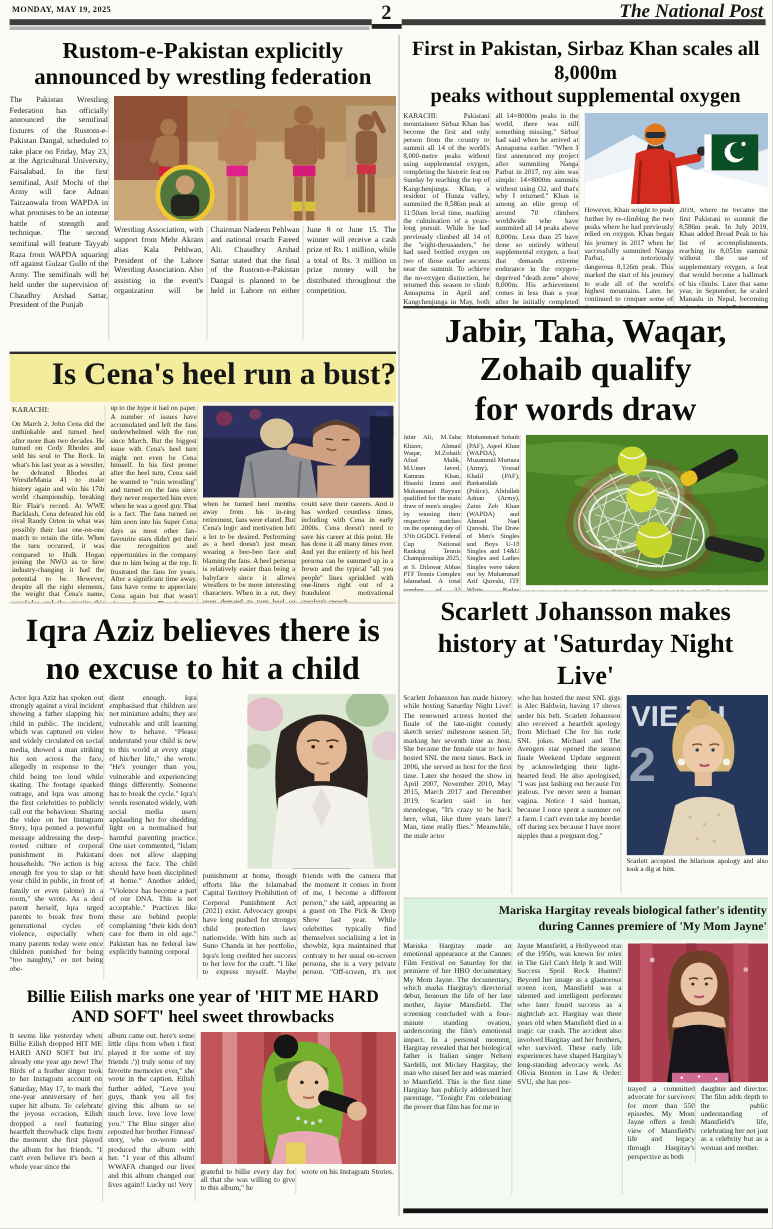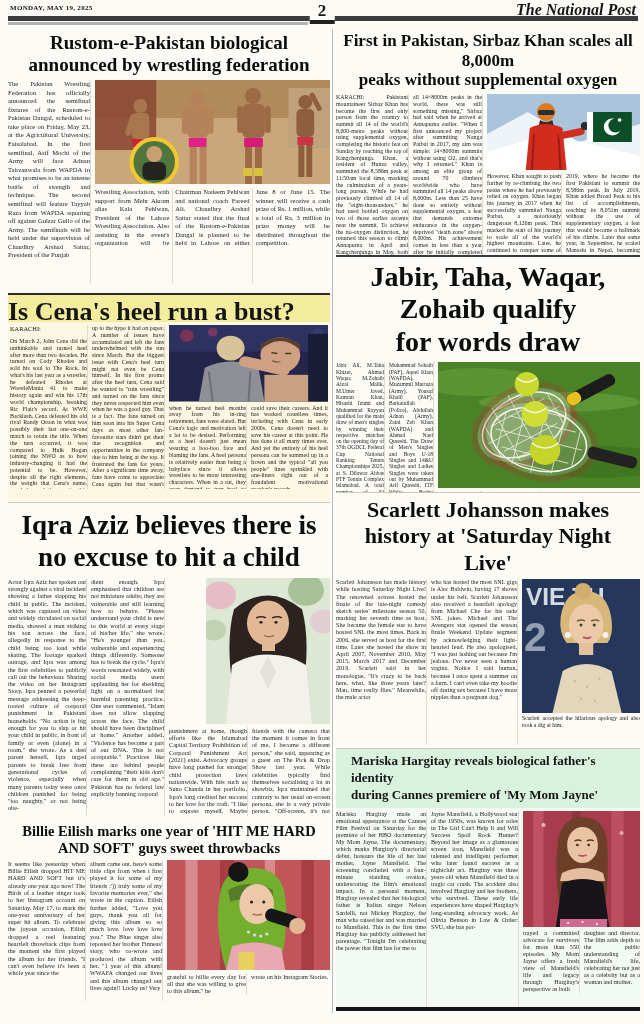--- a/index.html
+++ b/index.html
@@ -36,21 +36,21 @@
   .subrow .half { flex:1; overflow:hidden; }
   
   .art-rustom { height:266px; border-bottom:2px solid #2c2c2c; }
   .art-rustom .headline { font-size:19px; padding:3px 4px 4px; }
   .art-rustom .bt { font-size:6.6px; line-height:1.3; }
   .art-rustom .c1 { width:82px; }
   .art-rustom .photo { height:104px; }
   .art-rustom .cont { column-count:3; column-gap:6px; column-rule:1px solid #dcdcd4; height:96px; margin-top:4px; }
   
   .art-cena { height:208px; background:#fbf7e2; border-bottom:1px solid #c9c9c1; }
-  .art-cena .band { background:#f3ec9d; font-size:26px; font-weight:bold; text-align:left; line-height:34px; height:27px; }
+  .art-cena .band { background:#f3ec9d; font-size:26px; font-weight:bold; text-align:right; line-height:34px; height:40px; }
   .art-cena .bt { font-size:5.9px; line-height:1.15; }
   .art-cena .a-body { padding:3px 2px; height:170px; }
   .art-cena .c1, .art-cena .c2 { width:77px; }
   .art-cena .photo { height:86px; }
   .art-cena .dateline { font-size:6.4px; margin-bottom:6px; }
   
   .art-iqra { height:316px; }
   .art-iqra .headline { font-size:27px; padding:6px 2px 4px; line-height:1.2; }
   .art-iqra .bt { font-size:6.2px; line-height:1.18; }
   .art-iqra .a-body { height:238px; }
@@ -81,21 +81,21 @@
   
   .art-scarlett { height:256px; border-bottom:1px solid #c9c9c1; }
   .art-scarlett .headline { font-size:22px; padding:4px 4px 3px; line-height:1.2; }
   .art-scarlett .bt { font-size:6.1px; line-height:1.18; }
   .art-scarlett .a-body { height:166px; }
   .art-scarlett .c1 { width:90px; } .art-scarlett .c2 { width:91px; }
   .art-scarlett .photo { height:134px; }
   .art-scarlett .cap { font-size:5.8px; line-height:1.2; margin-top:2px; text-align:justify; }
   
   .art-mariska { height:262px; background:#f3faf3; border-bottom:4px solid #141414; }
-  .art-mariska .band { background:#d9f2de; font-size:13px; font-weight:bold; text-align:left; line-height:1.3; padding:4px 15px; }
+  .art-mariska .band { background:#d9f2de; font-size:10px; font-weight:bold; text-align:right; line-height:1.3; padding:4px 1px; }
   .art-mariska .bt { font-size:6.1px; line-height:1.16; }
   .art-mariska .a-body { height:212px; padding-top:3px; }
   .art-mariska .c1 { width:90px; } .art-mariska .c2 { width:92px; }
   .art-mariska .photo { height:116px; }
 </style>
 </head>
 <body>
 
 <div class="sheet">
 
@@ -107,21 +107,21 @@
     <div class="mh-bar-light"></div>
   </div>
 
   <div class="page-body">
     <div class="v-divider"></div>
 
     <div class="region-left">
 
       <div class="article art-rustom">
         <div class="headline">
-          <div>Rustom-e-Pakistan biological</div>
+          <div>Rustom-e-Pakistan explicitly</div>
           <div>announced by wrestling federation</div>
         </div>
         <div class="a-body">
           <div class="bcol bt c1">The Pakistan Wrestling Federation has officially announced the semifinal fixtures of the Rustom-e-Pakistan Dangal, scheduled to take place on Friday, May 23, at the Agricultural University, Faisalabad. In the first semifinal, Asif Mochi of the Army will face Adnan Tairzanwala from WAPDA in what promises to be an intense battle of strength and technique. The second semifinal will feature Tayyab Raza from WAPDA squaring off against Gulzar Gullo of the Army. The semifinals will be held under the supervision of Chaudhry Arshad Sattar, President of the Punjab</div>
           <div class="stack">
             <div class="photo">
               <svg viewBox="0 0 238 104" preserveAspectRatio="none">
                 <rect width="238" height="104" fill="#c9a778"></rect>
                 <rect width="238" height="38" fill="#b08a5a"></rect>
                 <rect x="0" y="0" width="62" height="70" fill="#8a4532" opacity="0.85"></rect>
@@ -249,21 +249,21 @@
               <div class="half bt">punishment at home, though efforts like the Islamabad Capital Territory Prohibition of Corporal Punishment Act (2021) exist. Advocacy groups have long pushed for stronger child protection laws nationwide. With hits such as Suno Chanda in her portfolio, Iqra's long credited her success to her love for the craft. "I like to express myself. Maybe during that journey, I made such good</div>
               <div class="half bt">friends with the camera that the moment it comes in front of me, I become a different person," she said, appearing as a guest on The Pick &amp; Drop Show last year. While celebrities typically find themselves socialising a lot in showbiz, Iqra maintained that contrary to her usual on-screen persona, she is a very private person. "Off-screen, it's not very often that I am able to make friends with people."</div>
             </div>
           </div>
         </div>
       </div>
 
       <div class="article art-billie">
         <div class="headline">
           <div>Billie Eilish marks one year of 'HIT ME HARD</div>
-          <div>AND SOFT' guys sweet throwbacks</div>
+          <div>AND SOFT' heel sweet throwbacks</div>
         </div>
         <div class="a-body">
           <div class="bcol bt c1">It seems like yesterday when Billie Eilish dropped HIT ME HARD AND SOFT but it's already one year ago now! The Birds of a feather singer took to her Instagram account on Saturday, May 17, to mark the one-year anniversary of her super hit album. To celebrate the joyous occasion, Eilish dropped a reel featuring heartfelt throwback clips from the moment she first played the album for her friends. "I can't even believe it's been a whole year since the</div>
           <div class="bcol bt c2">album came out. here's some little clips from when i first played it for some of my friends :')) truly some of my favorite memories ever," she wrote in the caption. Eilish further added, "Love you guys, thank you all for giving this album so so much love. love love love you." The Blue singer also reposted her brother Finneas' story, who co-wrote and produced the album with her. "1 year of this album! WWAFA changed our lives and this album changed our lives again!! Lucky us! Very</div>
           <div class="stack">
             <div class="photo">
               <svg viewBox="0 0 160 110" preserveAspectRatio="none">
                 <rect width="160" height="110" fill="#c2555a"></rect>
                 <rect x="18" width="12" height="110" fill="#d98a8c"></rect>
                 <rect x="52" width="14" height="110" fill="#a83d44"></rect>

